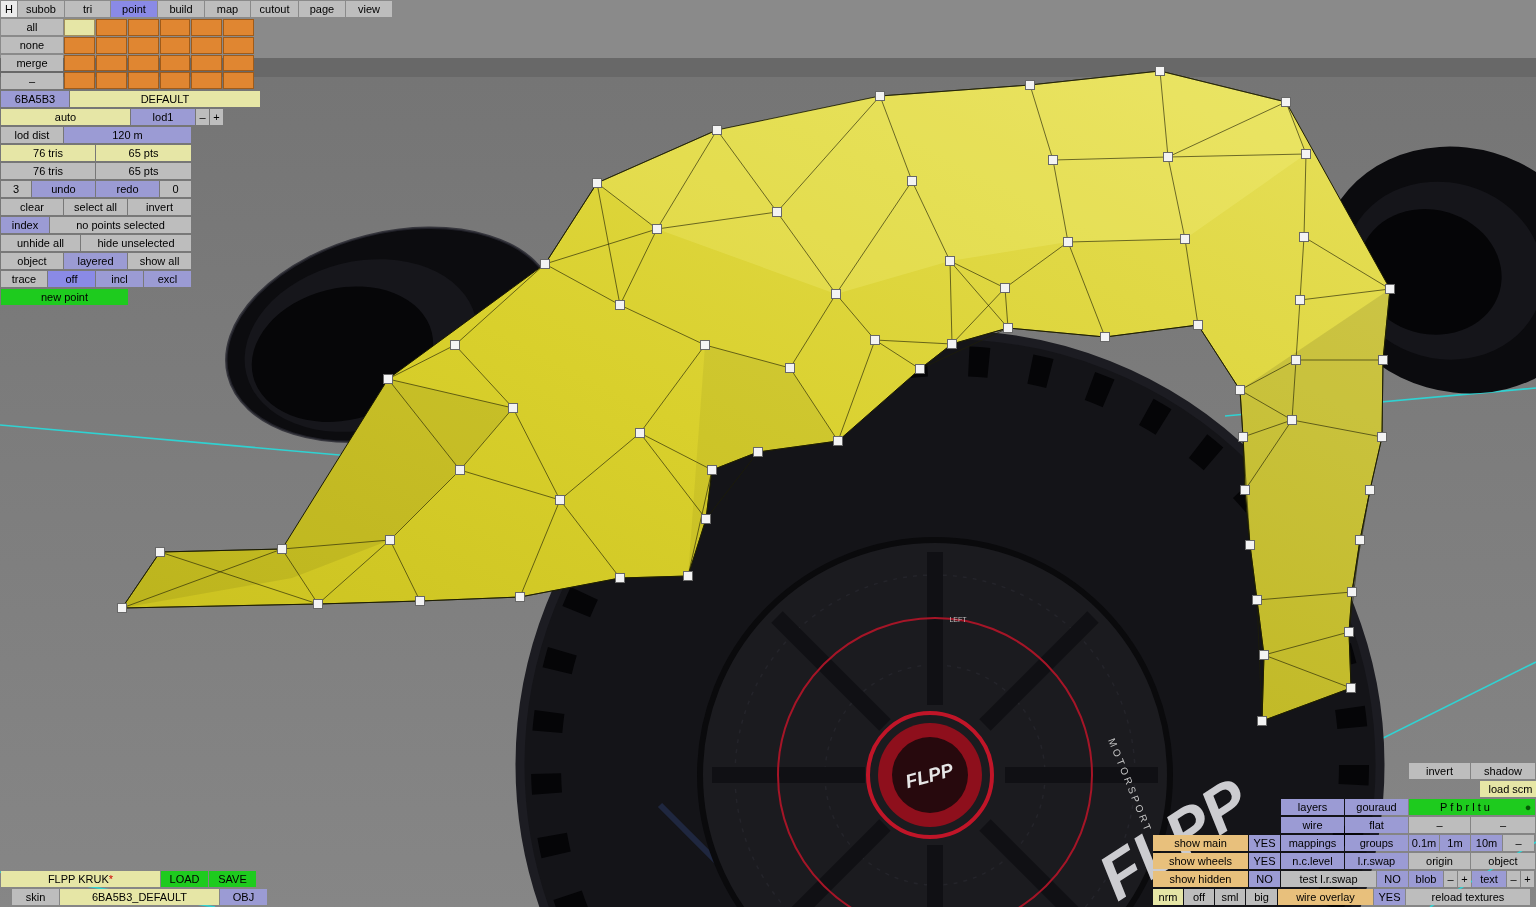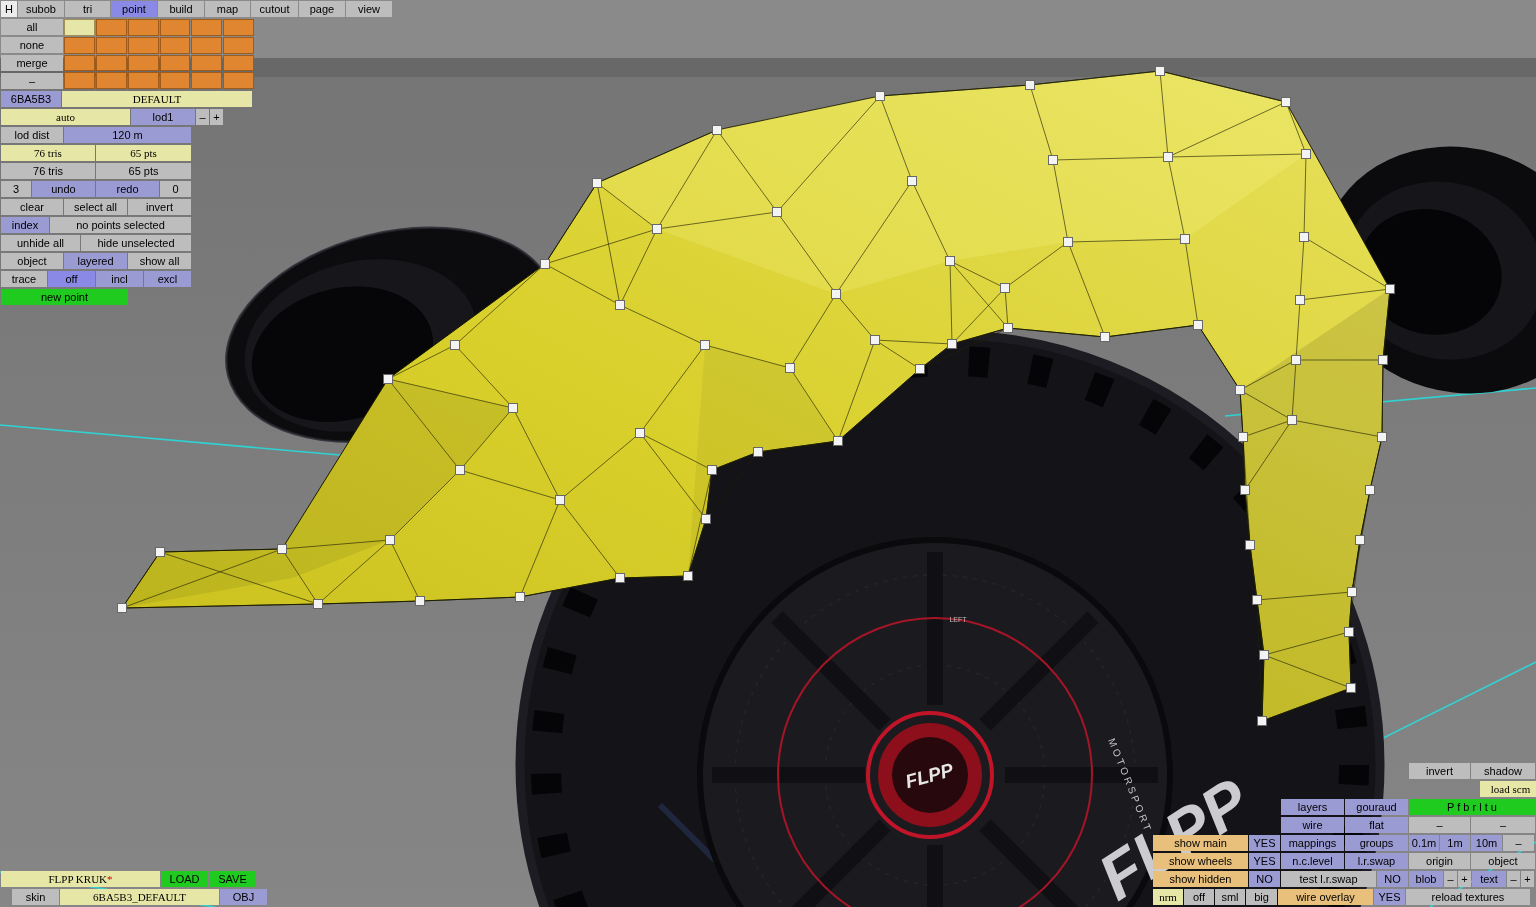--- a/index.html
+++ b/index.html
@@ -6,33 +6,33 @@
   #screen{position:relative;width:1536px;height:907px;overflow:hidden;
           background:#7c7c7c;font-family:"Liberation Sans",sans-serif;
           user-select:none;}
   #scene{position:absolute;left:0;top:0;}
   .row{position:absolute;display:flex;gap:1px;height:16px;}
   .btn{height:16px;line-height:16px;font-size:11px;text-align:center;color:#000;
        white-space:nowrap;overflow:hidden;cursor:default;}
   .c-gray{background:#bdbdbd;}
   .c-lav{background:#9b9bd4;}
   .c-sel{background:#8a8ae6;}
-  .c-yel{background:#e6e6a6;font-family:Liberation Serif, serif;}
+  .c-yel{background:#e6e6a6;}
   .c-grn{background:#1ecb1e;}
   .c-tan{background:#e8c07c;}
   .c-white{background:#ececec;}
   #palette{position:absolute;left:64px;top:19px;width:190px;height:70px;
            display:grid;grid-template-columns:repeat(6,1fr);grid-template-rows:repeat(4,1fr);gap:1px;}
   #palette .cell{background:#e08631;border:1px solid rgba(80,40,0,.45);}
   #palette .cell.sel{background:#e6e6a6;}
   #edges line{stroke:rgba(30,30,5,.78);stroke-width:.8;}
   #verts rect{fill:#f3f3f3;stroke:#686868;stroke-width:1;}
   .chdot{width:14px;text-align:center;color:#055a05;}
   .chtxt{flex:1;text-align:center;}
-  .grnrow{display:flex;flex-direction:column;}
+  .grnrow{display:flex;}
 </style>
 </head>
 <body>
 
 <div id="screen">
 
   <div>
   <svg id="scene" width="1536" height="907" viewBox="0 0 1536 907">
     <defs>
       <linearGradient id="meshGrad" x1="0%" y1="100%" x2="100%" y2="0%">
@@ -346,21 +346,21 @@
     <div class="cell"></div>
     <div class="cell"></div>
     <div class="cell"></div>
     <div class="cell"></div>
     <div class="cell"></div>
     <div class="cell"></div>
     <div class="cell"></div>
   </div>
 
   <div class="row" style="left:1px;top:91px">
-    <div class="btn c-lav" style="width:60px">6BA5B3</div>
+    <div class="btn c-lav" style="width:68px">6BA5B3</div>
     <div class="btn c-yel" style="width:190px">DEFAULT</div>
   </div>
   <div class="row" style="left:1px;top:109px">
     <div class="btn c-yel" style="width:129px">auto</div>
     <div class="btn c-lav" style="width:64px">lod1</div>
     <div class="btn c-gray" style="width:13px">–</div>
     <div class="btn c-gray" style="width:13px">+</div>
   </div>
   <div class="row" style="left:1px;top:127px">
     <div class="btn c-gray" style="width:62px">lod dist</div>

